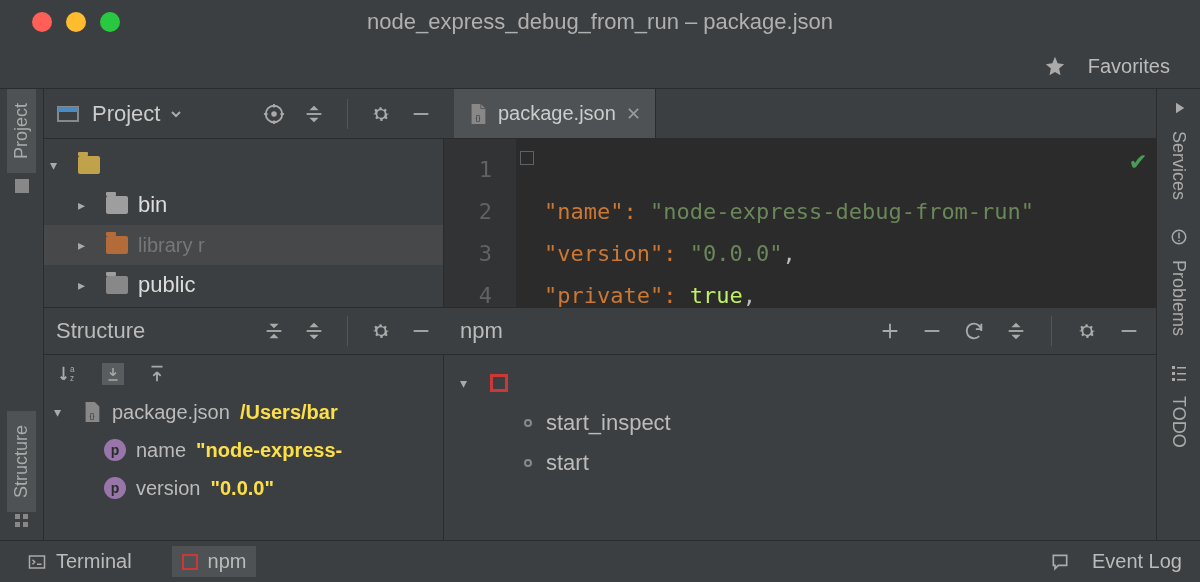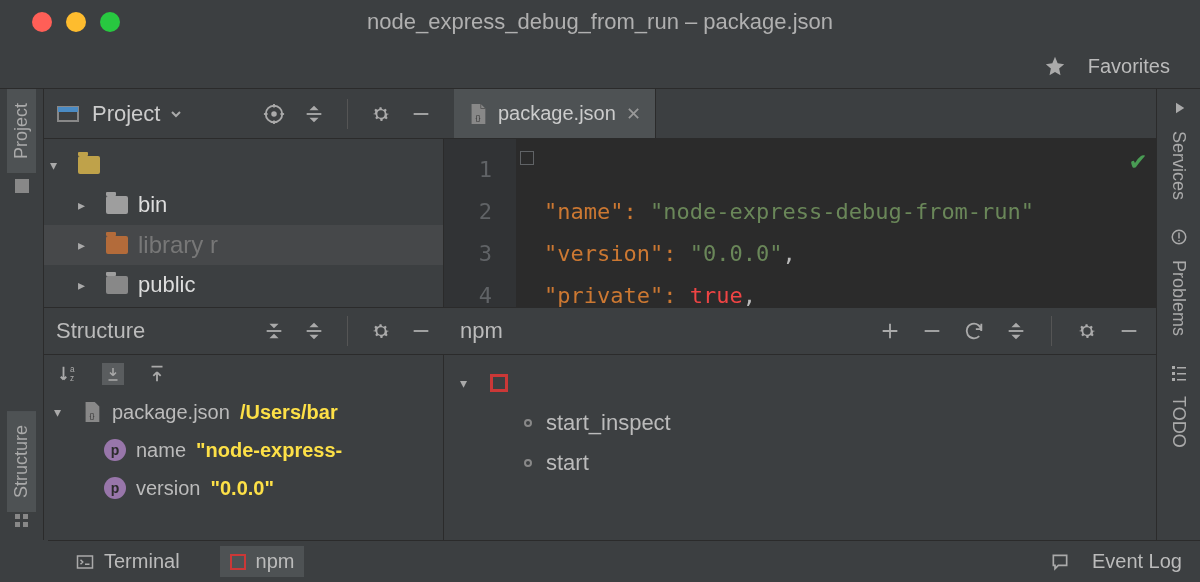--- a/index.html
+++ b/index.html
@@ -148,21 +148,21 @@
 .chev { width: 18px; display: inline-block; color: #aaa; font-size: 14px; }
 .folder-icon { width: 22px; height: 18px; background: #9e9e9e; border-radius: 2px; position: relative; }
 .folder-icon::before { content:""; position:absolute; top:-4px; left:0; width:10px; height:4px; background:#9e9e9e; border-radius:1px; }
 .folder-icon.root { background: #bfa24a; }
 .folder-icon.root::before { background: #bfa24a; }
 .folder-icon.excluded { background: #b36b3a; }
 .folder-icon.excluded::before { background: #b36b3a; }
 .folder-icon.res { background: #888; }
 .tree-label { font-size: 22px; color: #ddd; }
 .tree-label.bold { font-weight: 600; }
-.tree-muted { color: #777; font-size: 24px; }
+.tree-muted { color: #777; font-size: 20px; }
 
 
 .editor {
   grid-column: 2; grid-row: 2;
   background: #2b2b2b;
   font-family: "Menlo", "Consolas", monospace;
   font-size: 22px;
   position: relative;
   overflow: hidden;
 }
@@ -173,21 +173,21 @@
   text-align: right;
   padding-top: 10px;
 }
 .gutter div { height: 42px; line-height: 42px; padding-right: 24px; }
 .code {
   position: absolute; left: 100px; top: 10px; right: 20px;
 }
 .code div { height: 42px; line-height: 42px; white-space: pre; }
 .str-key { color: #cc7832; }
 .str-val { color: #6a8759; }
-.kw { color: #ef4444; }
+.kw { color: #bef264; }
 .punct { color: #cc7832; }
 .comma { color: #bbb; }
 .check-icon {
   position: absolute; top: 6px; right: 10px;
   color: #499c54; font-size: 26px;
 }
 .fold-mark {
   position:absolute; left:76px; top:12px; width:14px; height:14px;
   border:1px solid #606366;
 }
@@ -256,21 +256,20 @@
   position: absolute;
   left: 0; right: 0; bottom: 0;
   height: 42px;
   background: #3c3f41;
   border-top: 1px solid #2b2b2b;
   display: flex;
   align-items: center;
   padding: 0 18px;
   gap: 30px;
   font-size: 20px;
-  margin-left: 48px;
 }
 .bottom-bar .btn { display:flex; align-items:center; gap:10px; padding: 4px 10px; }
 .bottom-bar .btn.active { background: #4e5254; }
 .bottom-bar .event-log { margin-left: auto; display:flex; align-items:center; gap:22px; }
 
 svg { display: block; }
 .json-file-icon { width:20px; height:22px; }
 </style>
 </head>
 <body>

